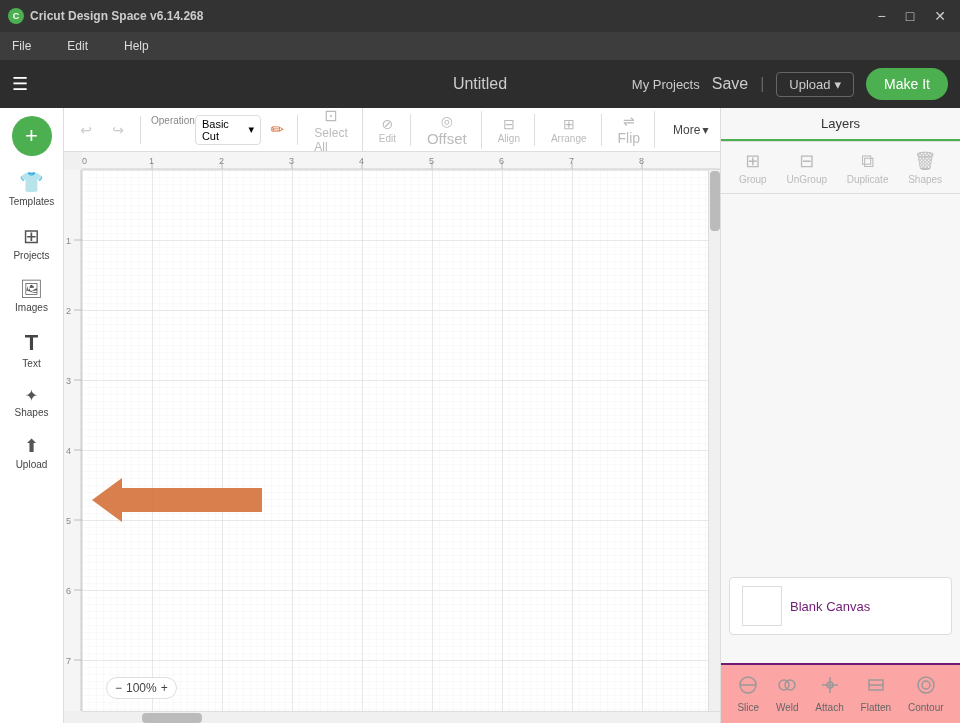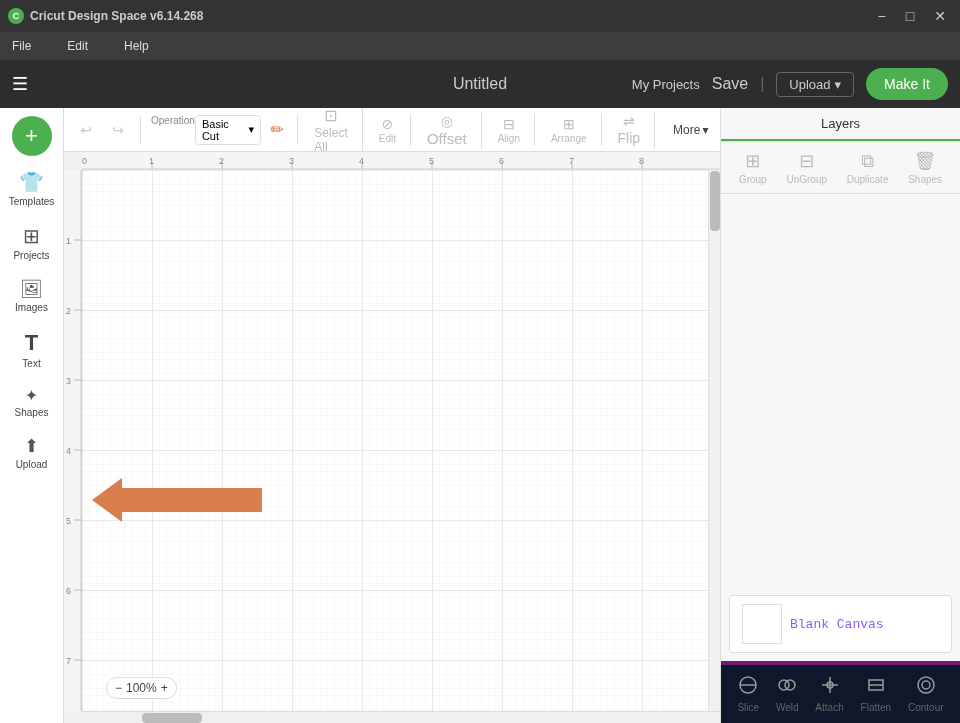--- a/index.html
+++ b/index.html
@@ -243,26 +243,26 @@
     
     #blank-canvas-card {
       display: flex; align-items: center; gap: 8px;
       background: #fff; border: 1px solid #ddd; border-radius: 4px;
       padding: 8px 12px; margin-top: auto; margin: 8px;
     }
     .canvas-thumbnail {
       width: 40px; height: 40px;
       background: #fff; border: 1px solid #ddd;
     }
-    .canvas-name { font-size: 13px; color: #8b5cf6; font-family: Liberation Mono, monospace; }
+    .canvas-name { font-size: 13px; color: #701a75; }
 
     
     #bottom-actions {
       display: flex; align-items: center; justify-content: space-around;
-      border-top: 4px solid #701a75; padding: 6px 8px; background: #0f172a;
+      border-top: 2px solid #701a75; padding: 6px 8px; background: #fca5a5; margin-top: 20px;
     }
     .action-btn {
       display: flex; flex-direction: column; align-items: center;
       cursor: pointer; gap: 2px; padding: 4px 8px; border-radius: 4px;
     }
     .action-btn .icon { font-size: 18px; color: #666; }
     .action-btn .label { font-size: 10px; color: #666; }
   </style>
 </head>
 <body>

